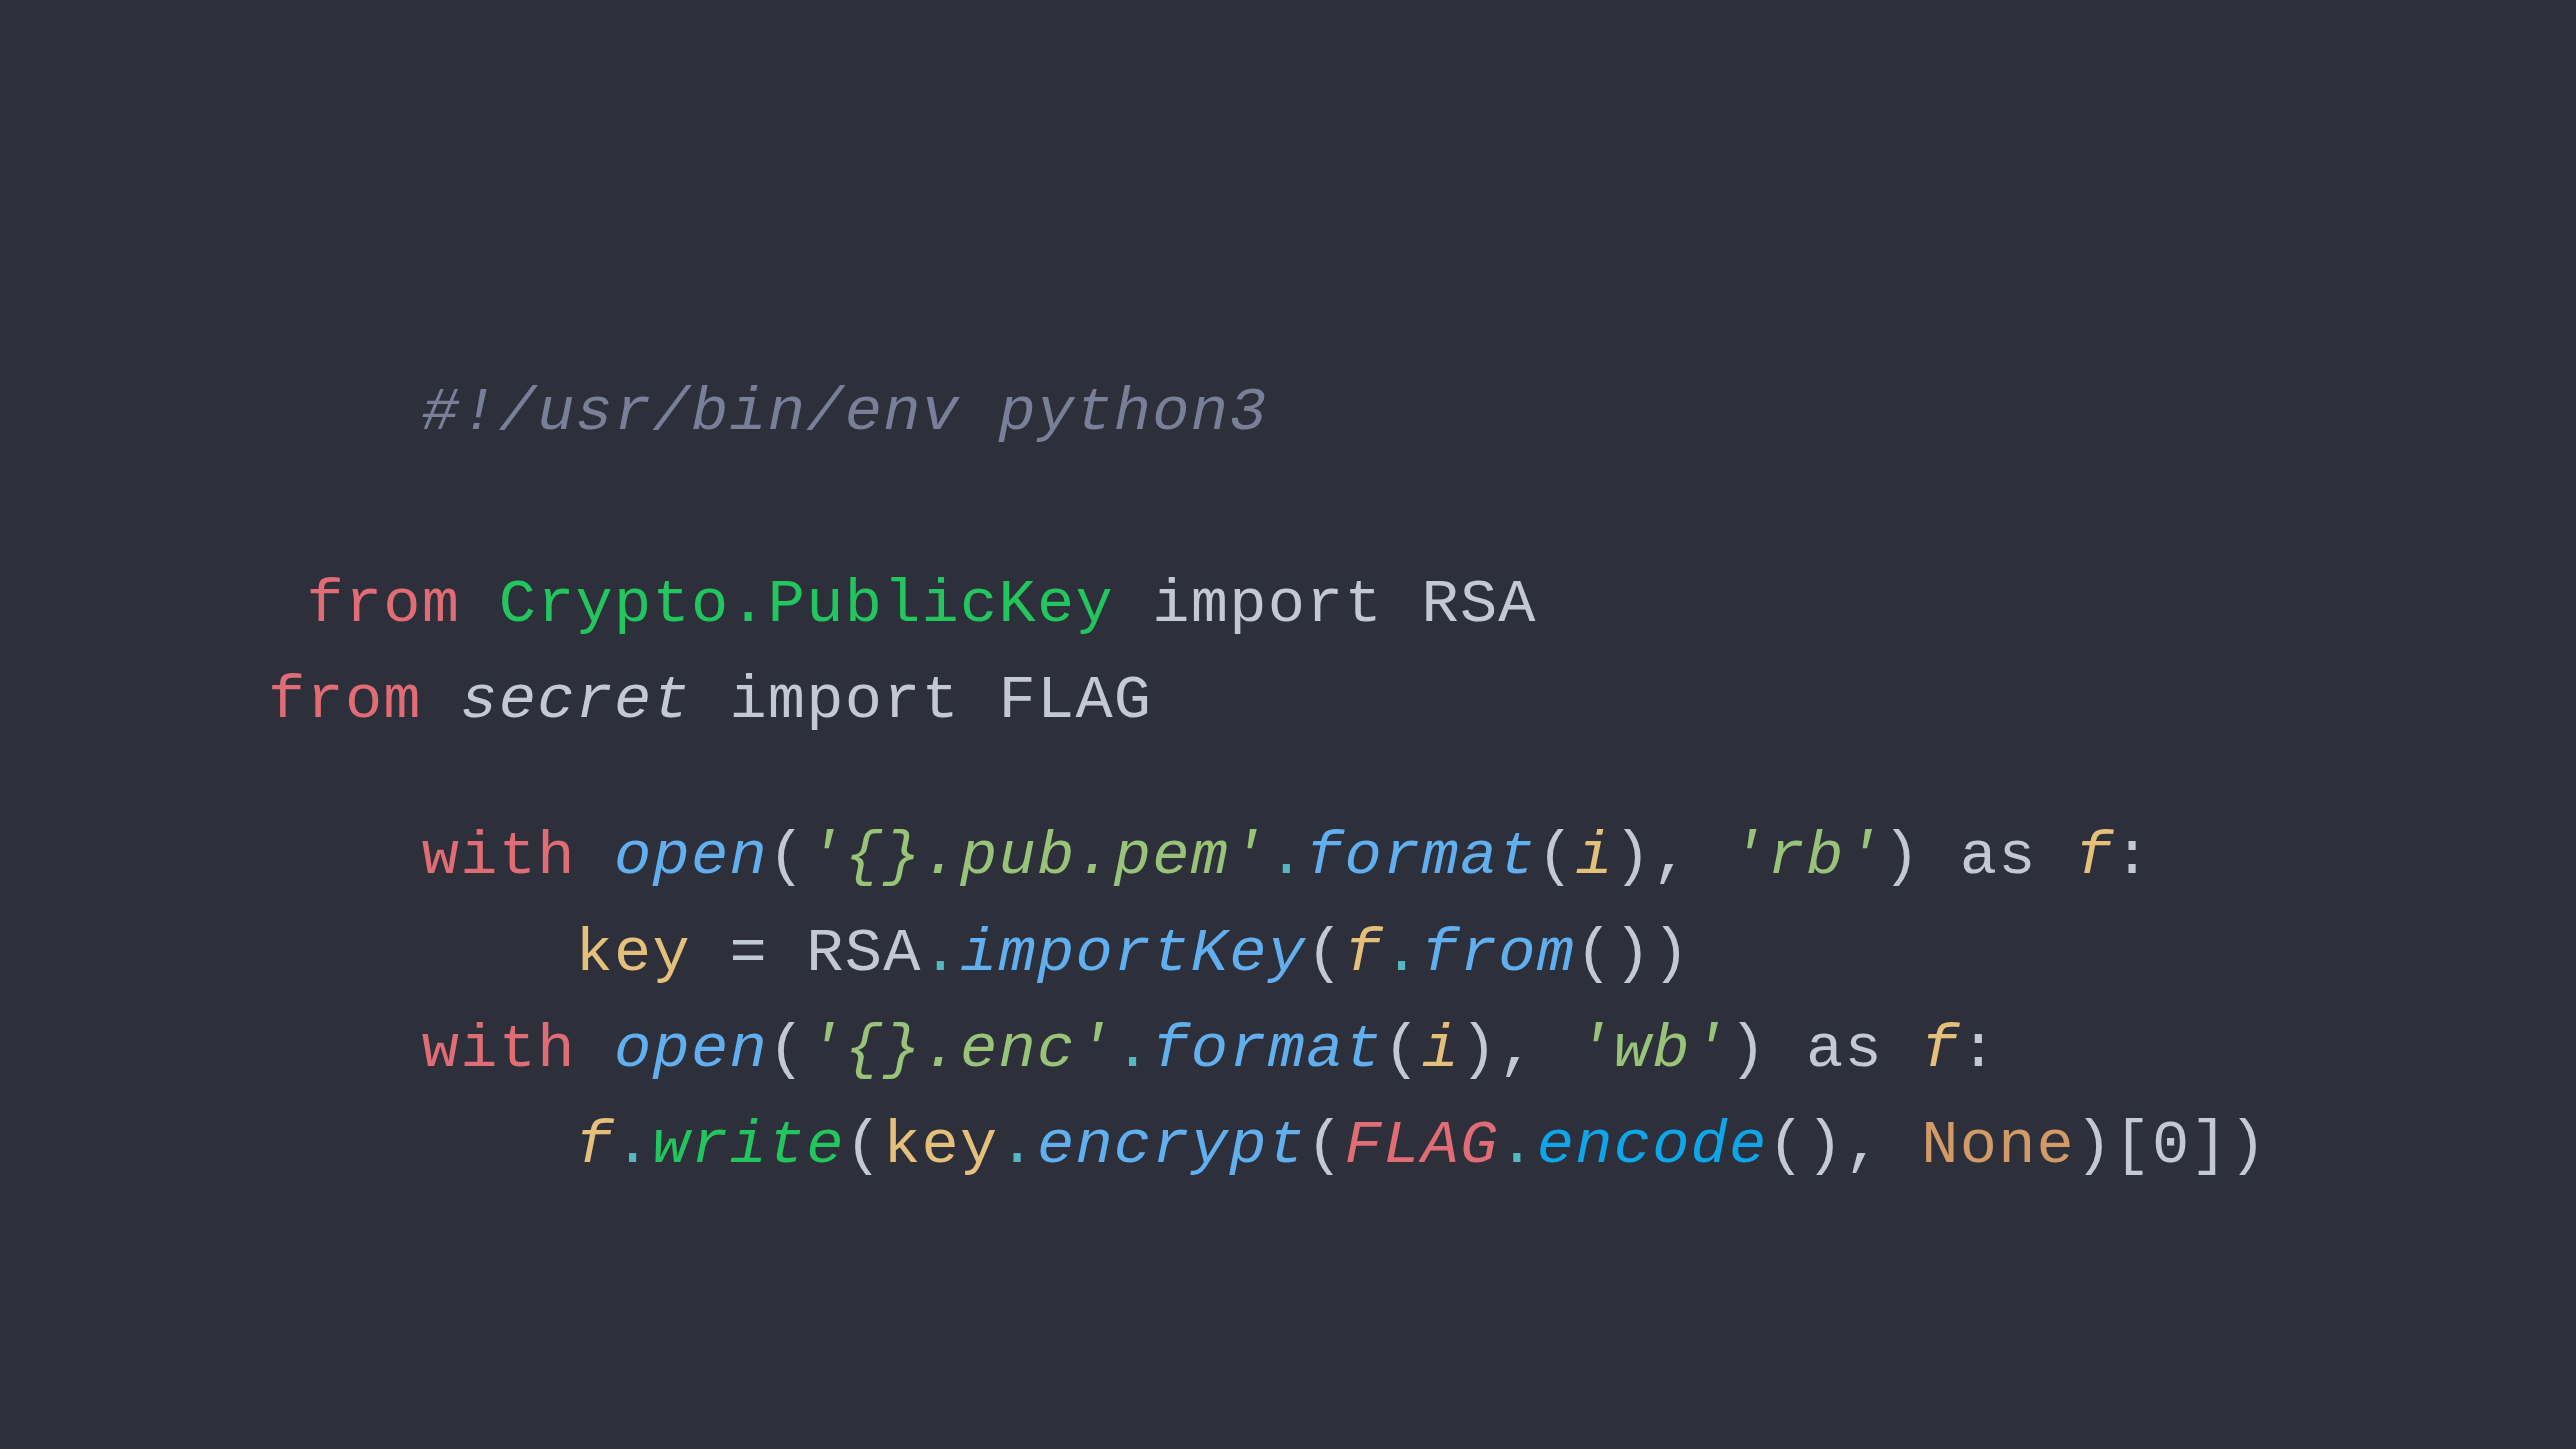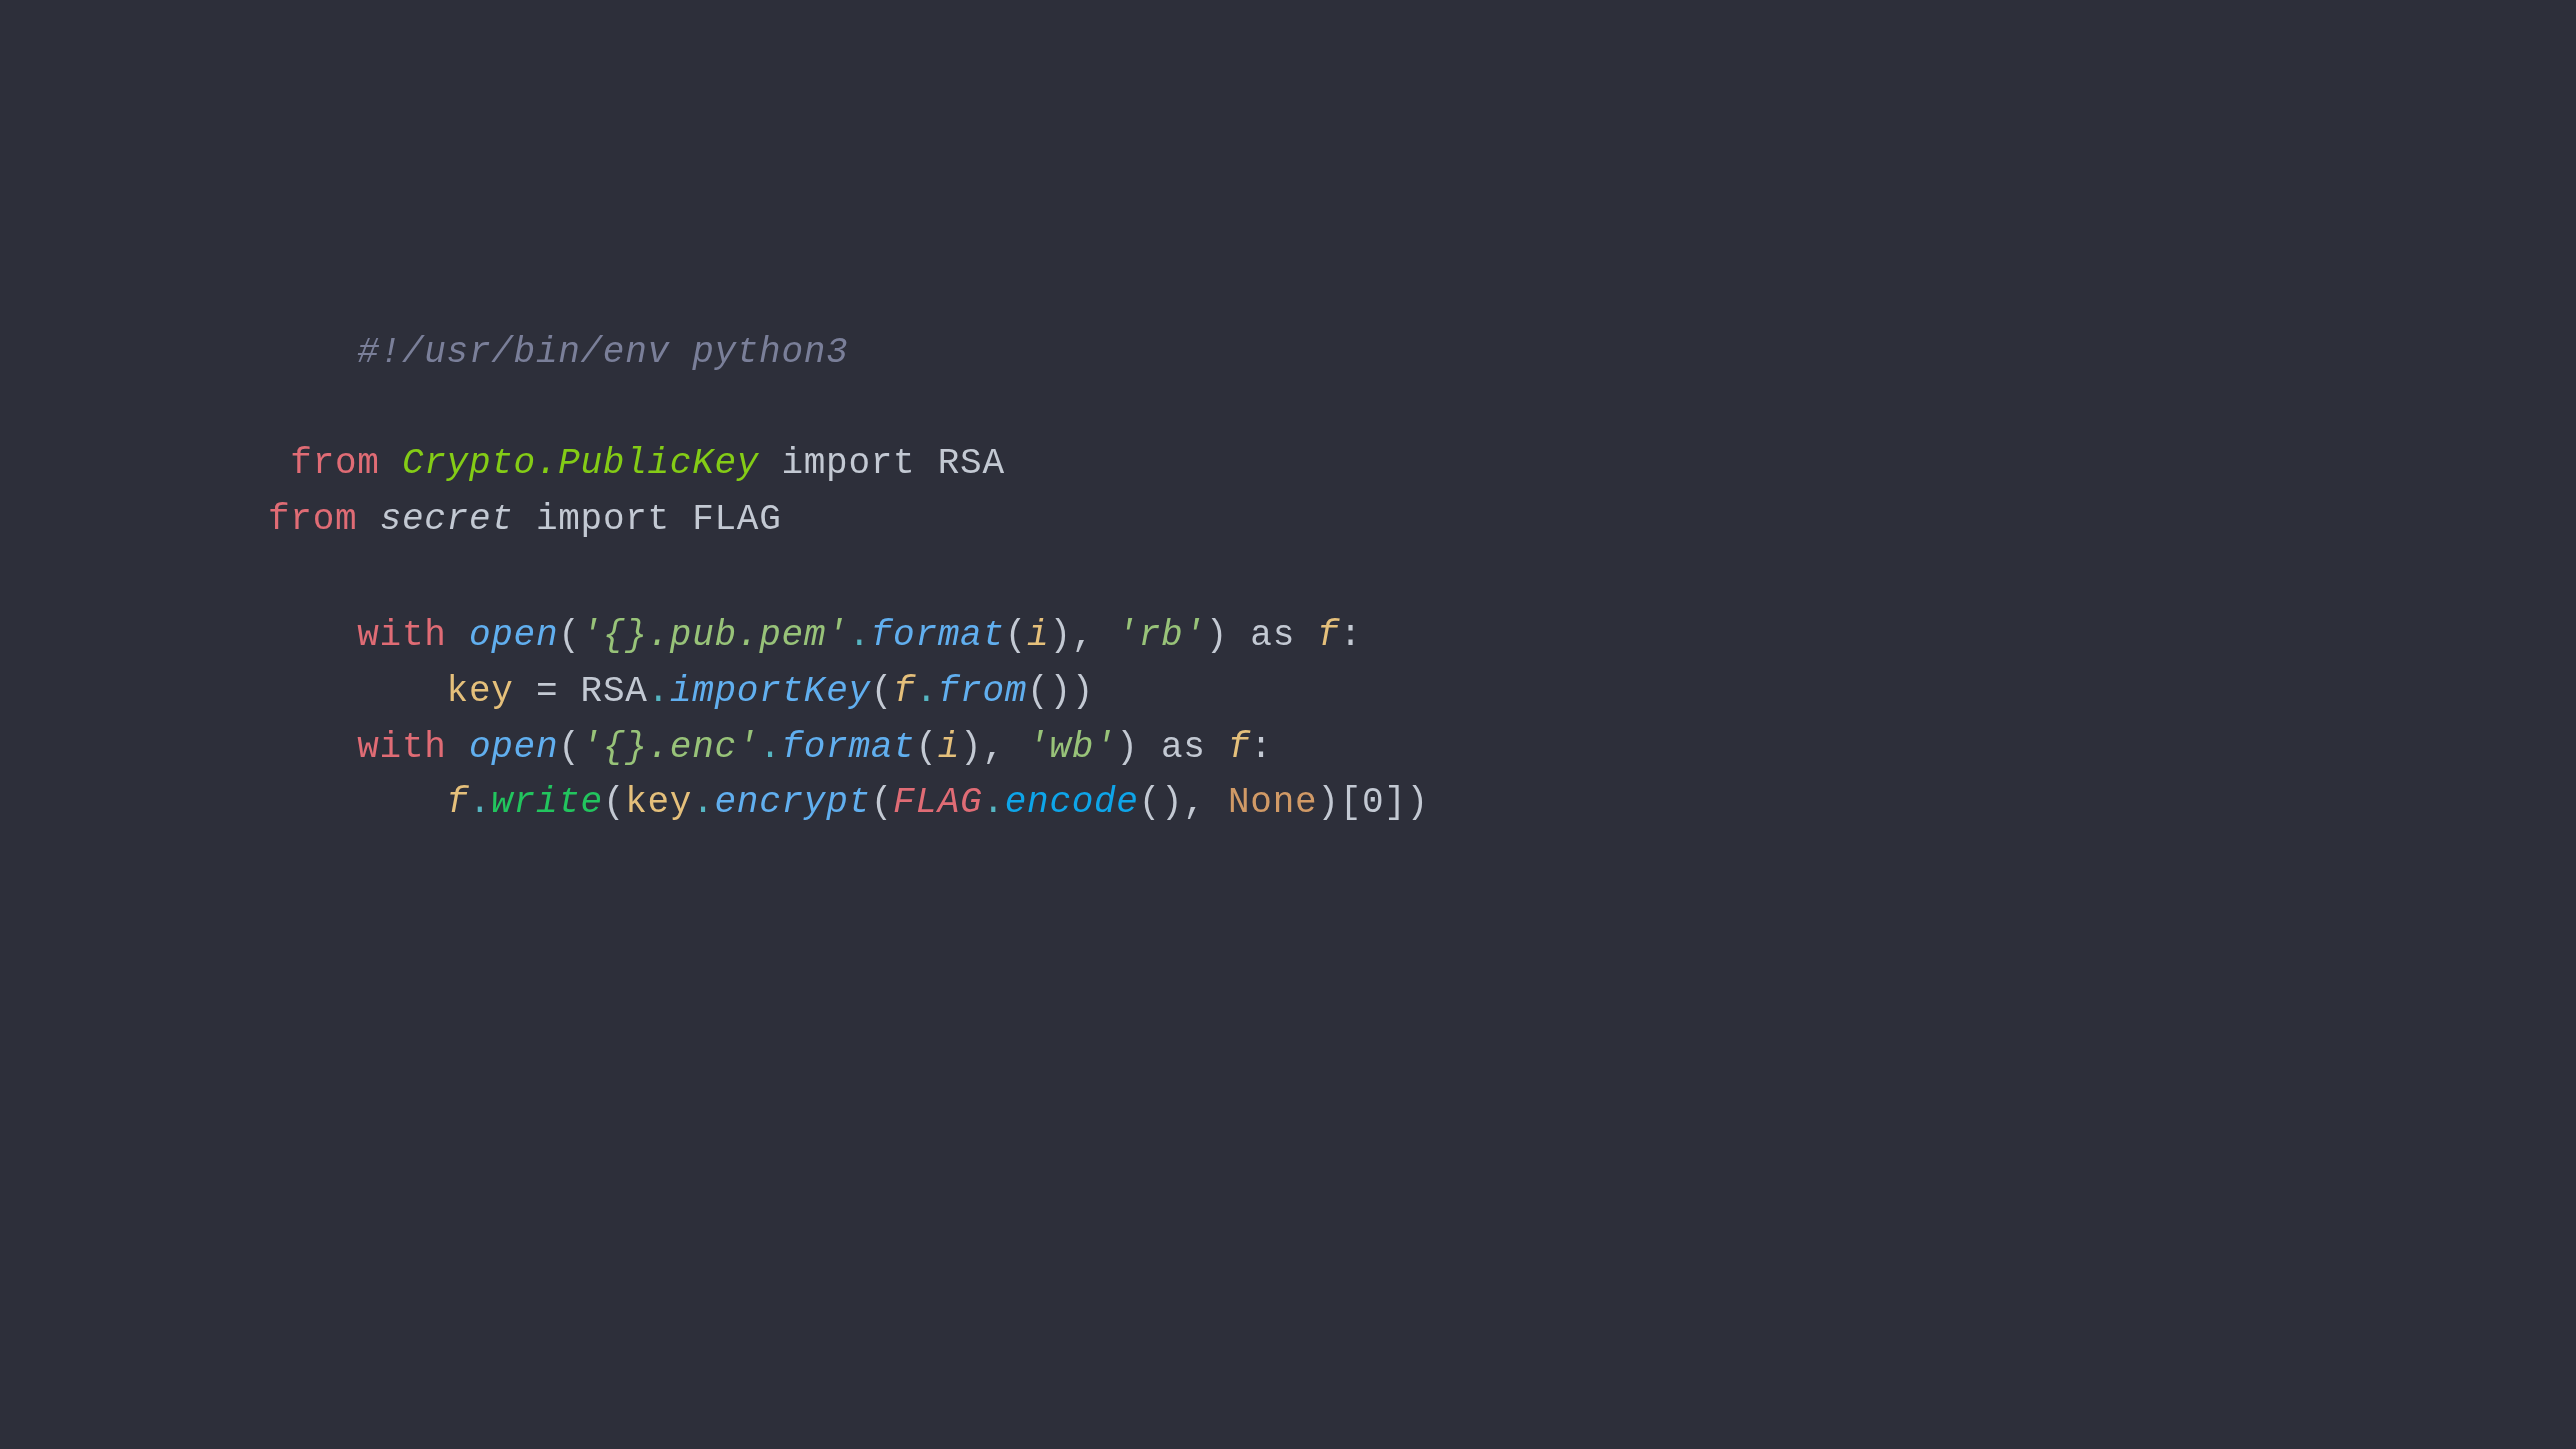--- a/index.html
+++ b/index.html
@@ -21,33 +21,33 @@
     .code-container {
       padding: 54px 67px;
       position: absolute;
       left: 201px;
       top: 215px;
     }
 
     .code-line {
       display: block;
       white-space: pre;
-      font-size: 36px;
+      font-size: 62px;
       line-height: 1.55;
       letter-spacing: 0.02em;
     }
 
     .blank-line {
       display: block;
       height: 60px;
     }
 
     
     .comment    { color: #7a7f99; font-style: italic; }
-    .module     { color: #84cc16; font-style: italic; }
+    .module     { color: #22c55e; }
     .import-kw  { color: #c3c9d3; }
     .rsa        { color: #c3c9d3; }
     .from-kw    { color: #e06c75; }
     .secret     { color: #c3c9d3; font-style: italic; }
     .flag       { color: #c3c9d3; }
     .for-kw     { color: #e06c75; }
     .var-i      { color: #e5c07b; font-style: italic; }
     .in-kw      { color: #e06c75; }
     .range-fn   { color: #61afef; font-style: italic; }
     .number     { color: #d19a66; }

